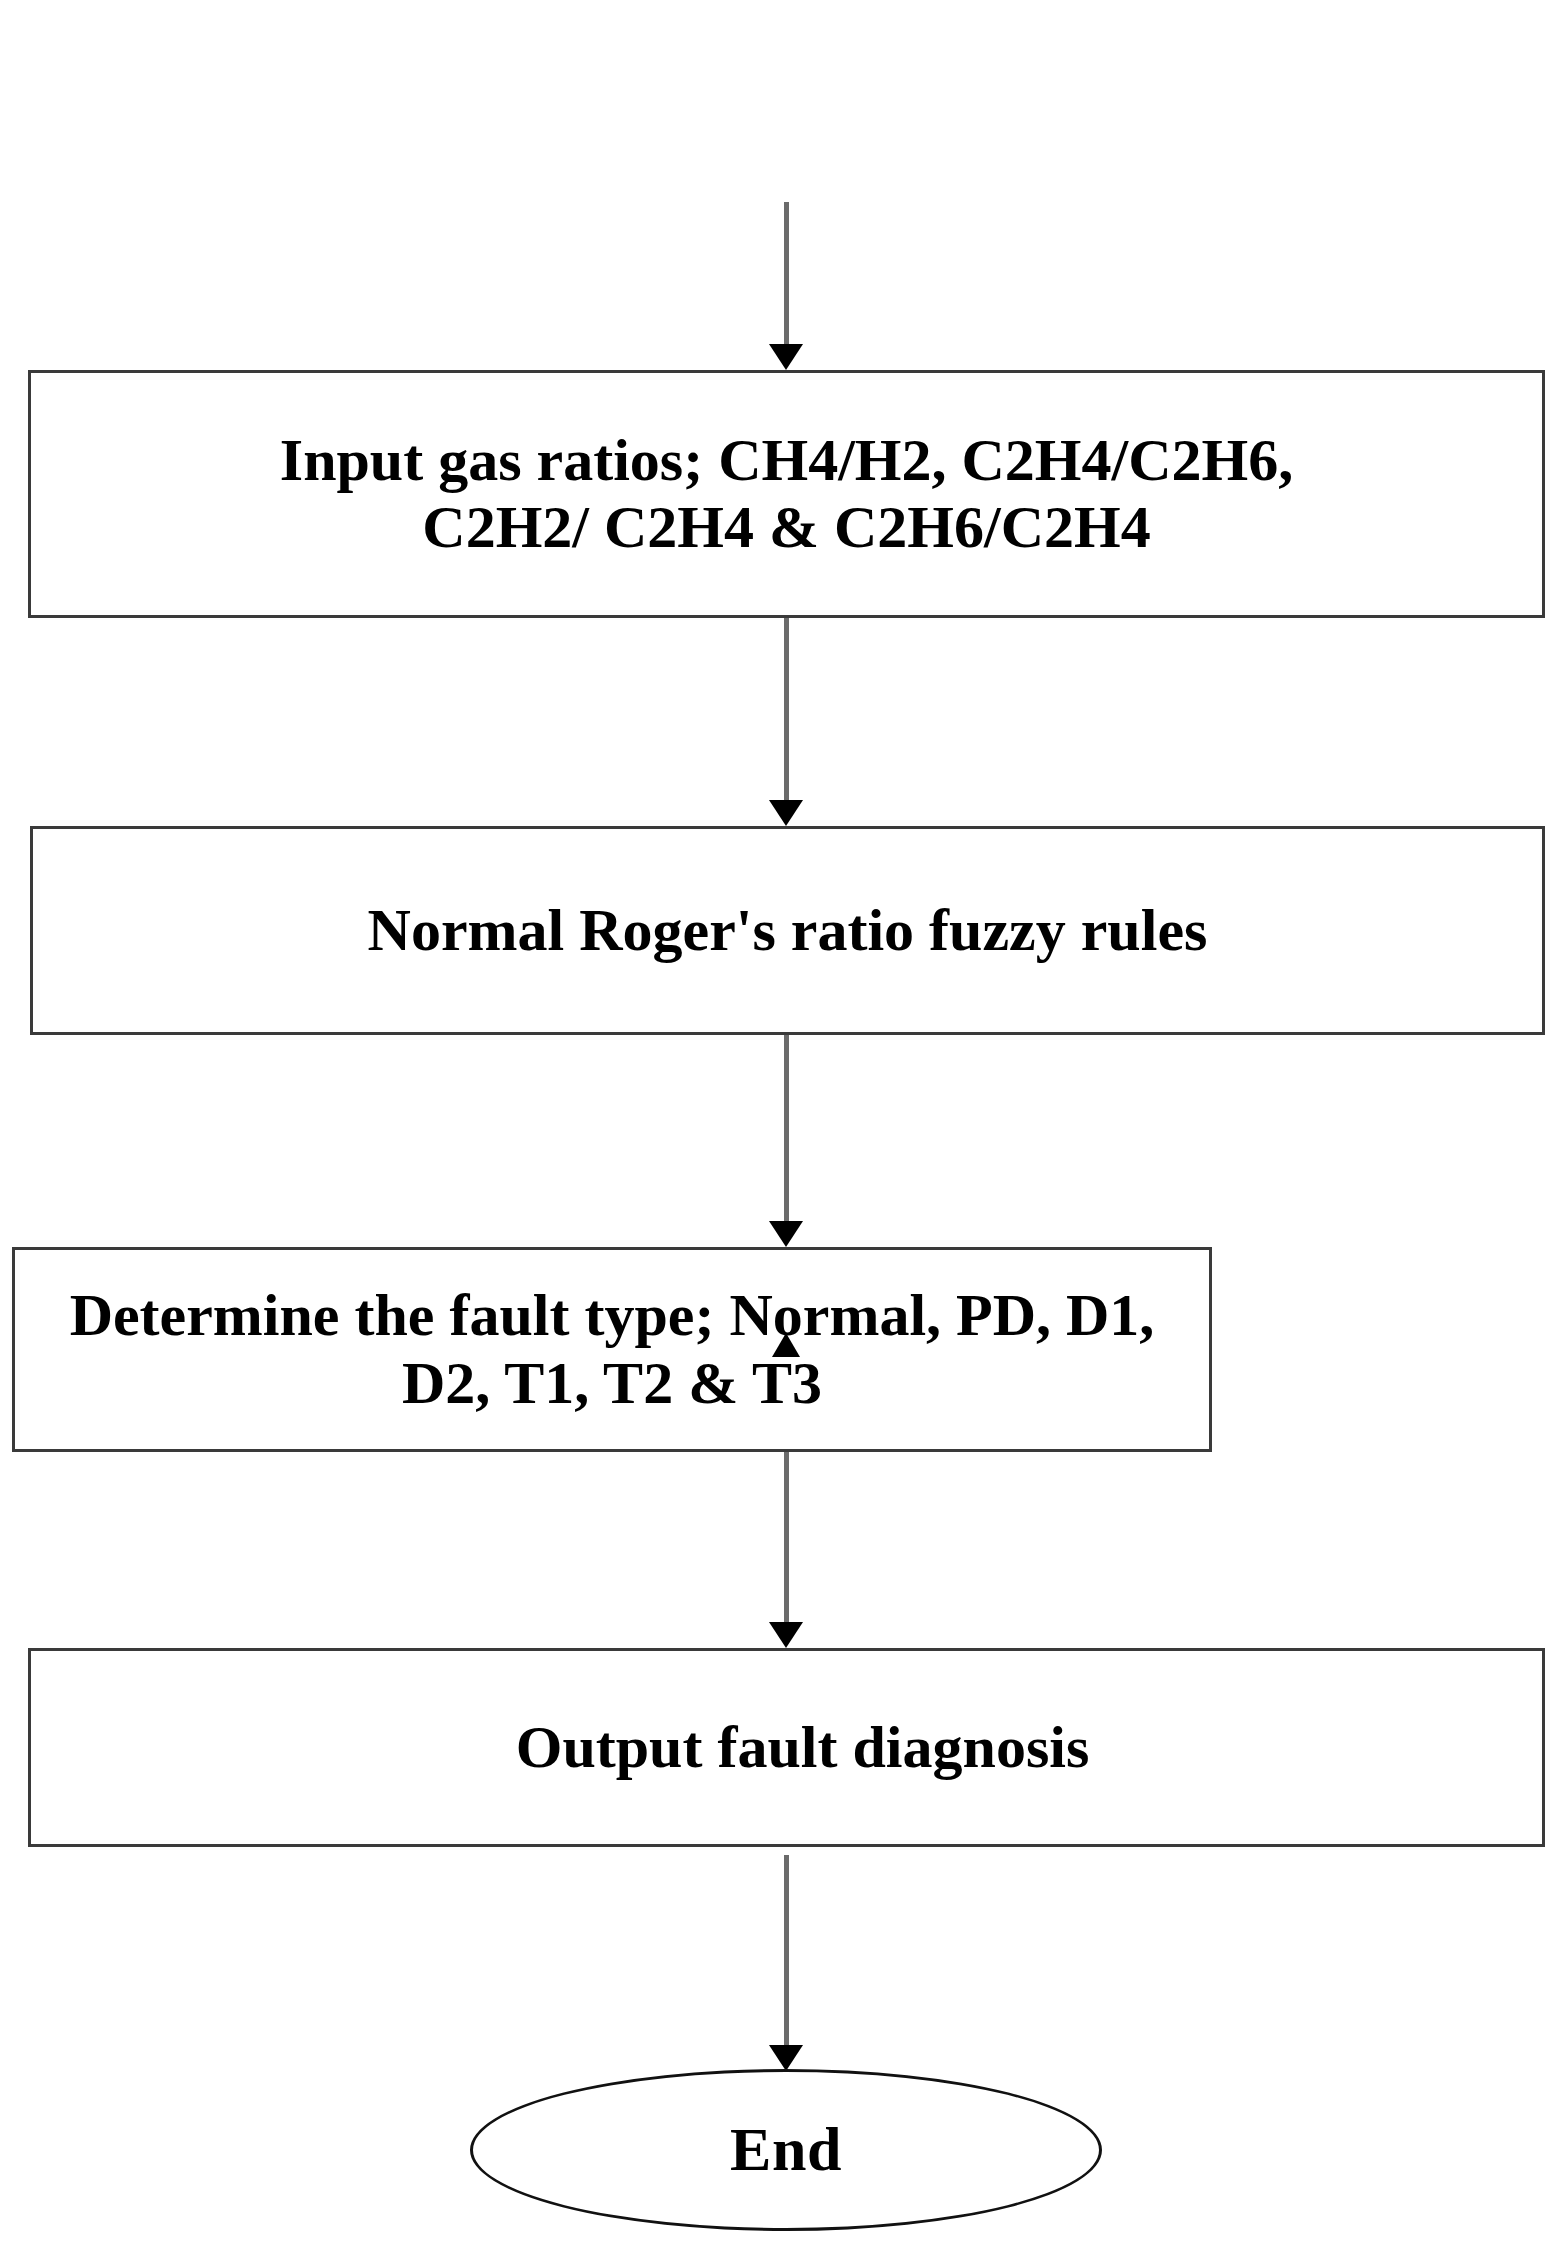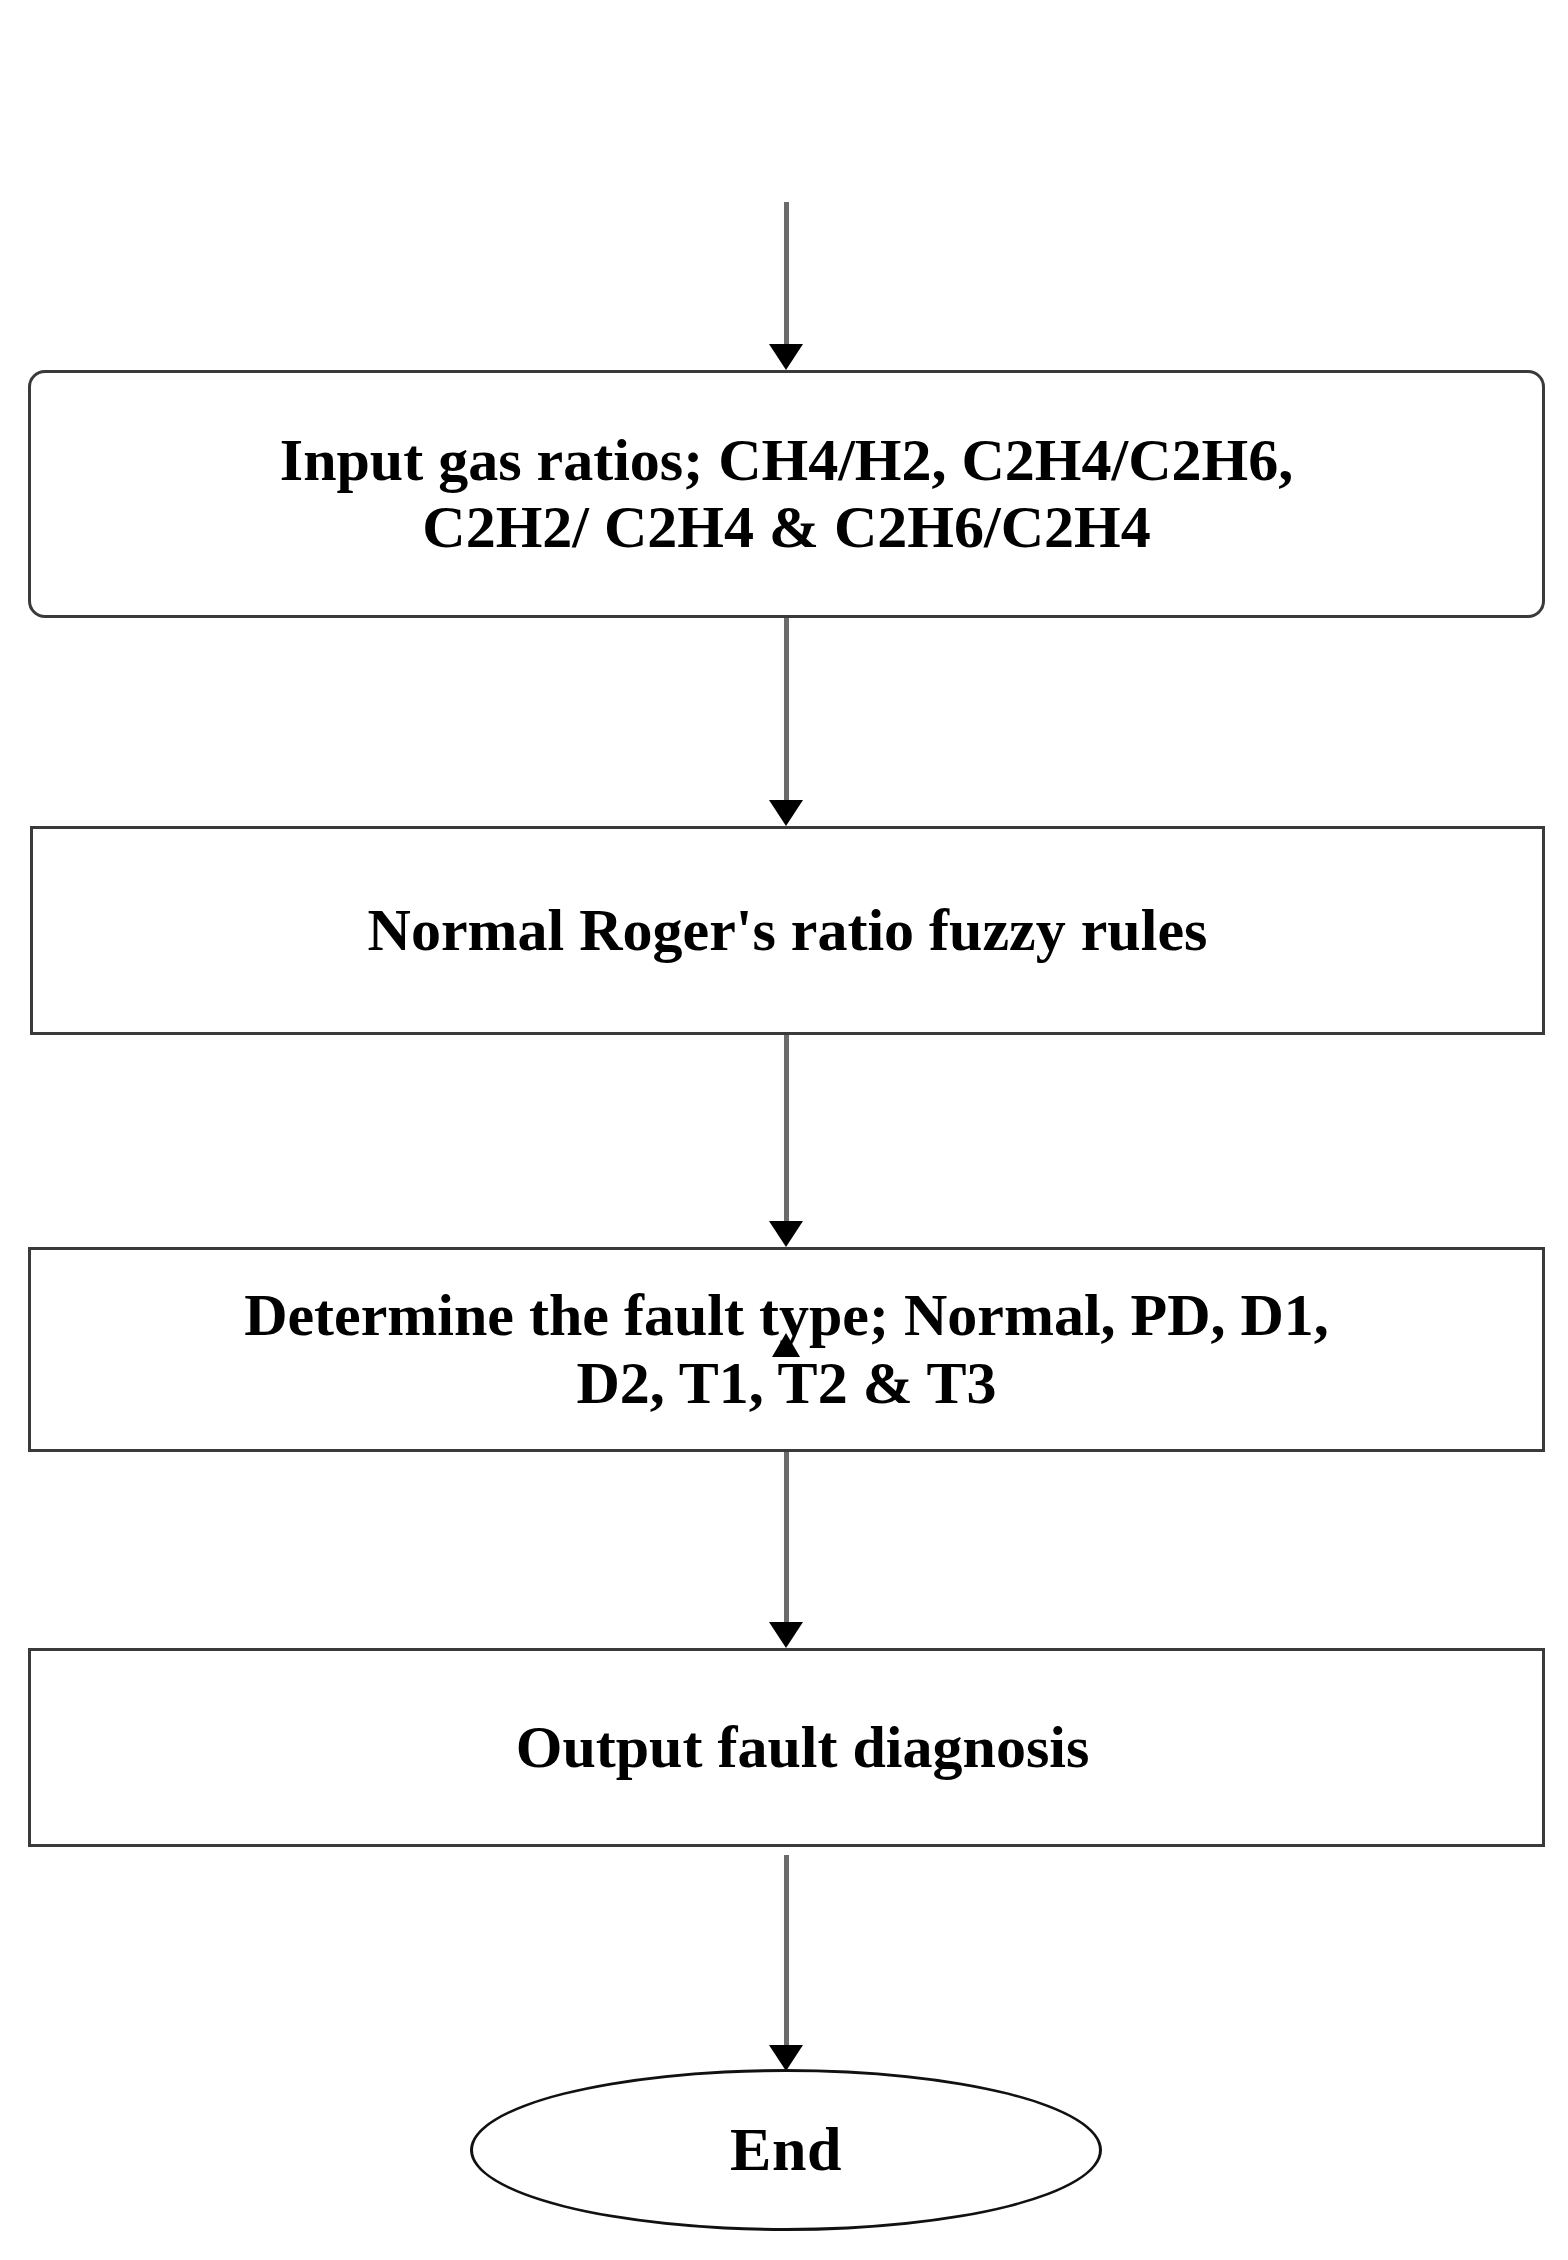--- a/index.html
+++ b/index.html
@@ -94,40 +94,40 @@
 <body>
 
 <div id="canvas">
 
 
   <div class="connector" style="left:786px; top:202px; height:168px;">
     <div class="conn-line" style="height:144px;"></div>
     <div class="conn-head" style="top:142px;"></div>
   </div>
 
-  <div class="process" style="left:28px; top:370px; width:1517px; height:248px;border-radius:17px;">
+  <div class="process" style="left:28px; top:370px; width:1517px; height:248px;">
     <span class="node-label">Input gas ratios;  CH4/H2, C2H4/C2H6,
 C2H2/ C2H4 &amp; C2H6/C2H4</span>
   </div>
 
   <div class="connector" style="left:786px; top:618px; height:208px;">
     <div class="conn-line" style="height:184px;"></div>
     <div class="conn-head" style="top:182px;"></div>
   </div>
 
   <div class="process" style="left:30px; top:826px; width:1515px; height:209px;">
     <span class="node-label">Normal Roger's ratio fuzzy rules</span>
   </div>
 
   <div class="connector" style="left:786px; top:1035px; height:212px;">
     <div class="conn-line" style="height:188px;"></div>
     <div class="conn-head" style="top:186px;"></div>
   </div>
 
-  <div class="process" style="left:28px; top:1247px; width:1517px; height:205px;">
+  <div class="process" style="left:12px; top:1247px; width:1200px; height:205px;">
     <span class="node-label">Determine the fault type; Normal, PD, D1,
 D2, T1, T2 &amp; T3</span>
   </div>
 
   <div class="stray-arrowhead" style="left:772px; top:1333px;"></div>
 
   <div class="connector" style="left:786px; top:1452px; height:196px;">
     <div class="conn-line" style="height:172px;"></div>
     <div class="conn-head" style="top:170px;"></div>
   </div>

